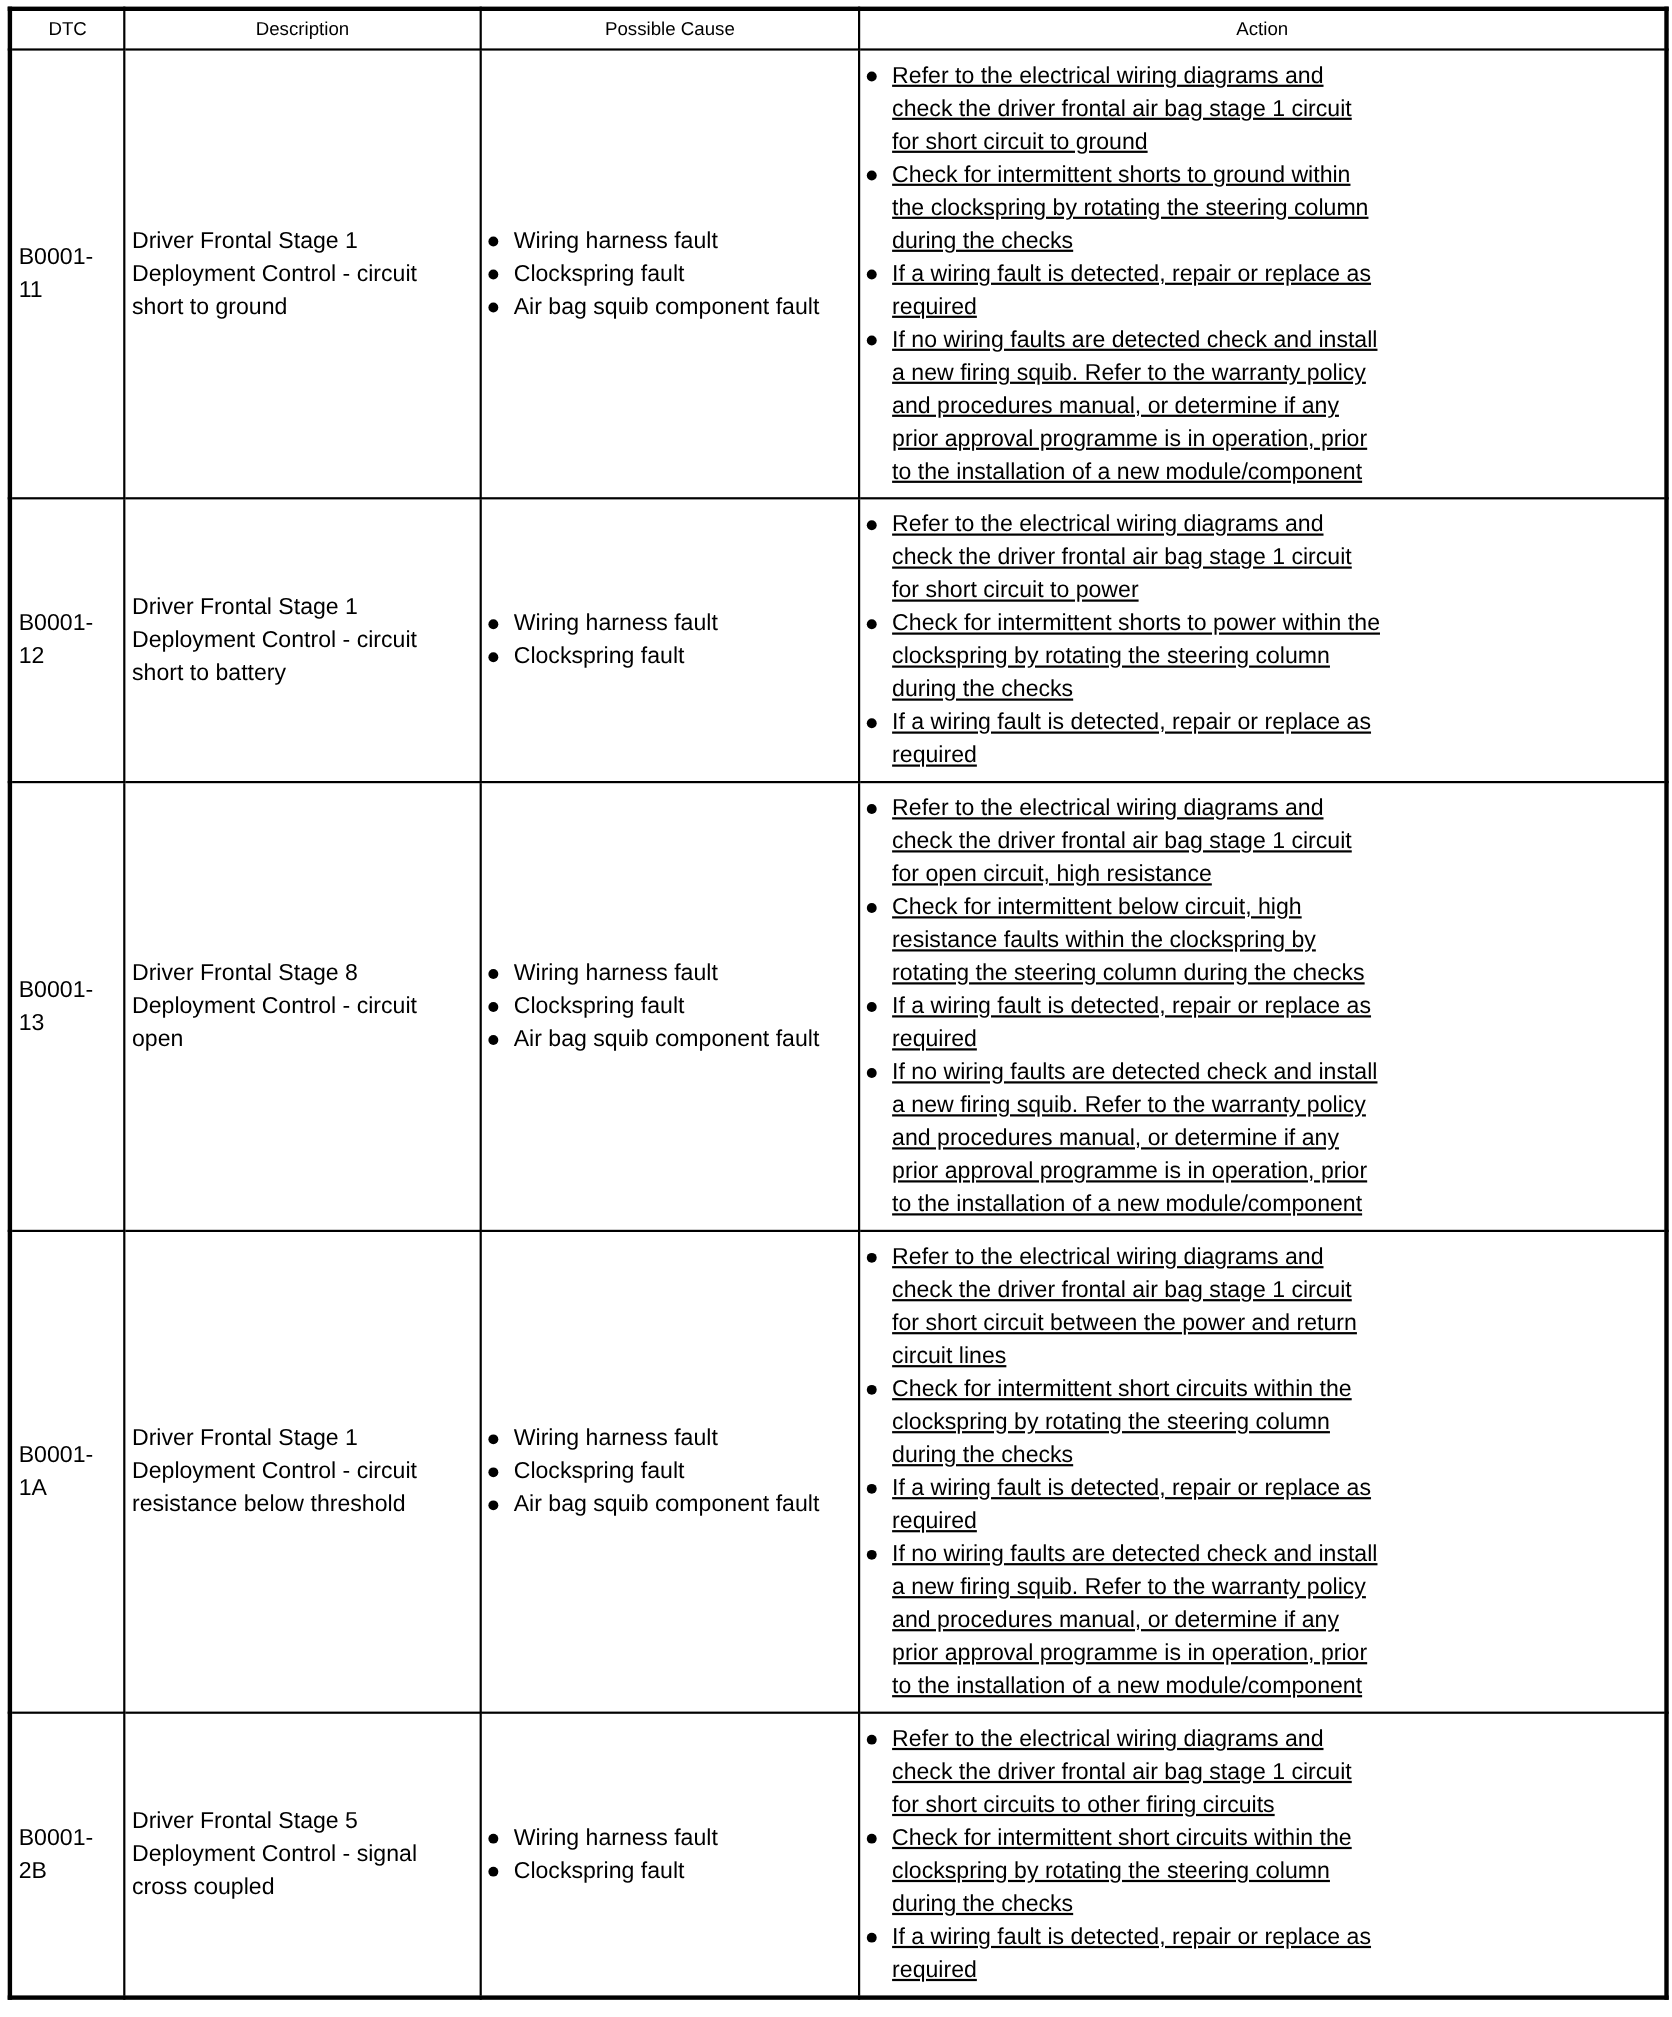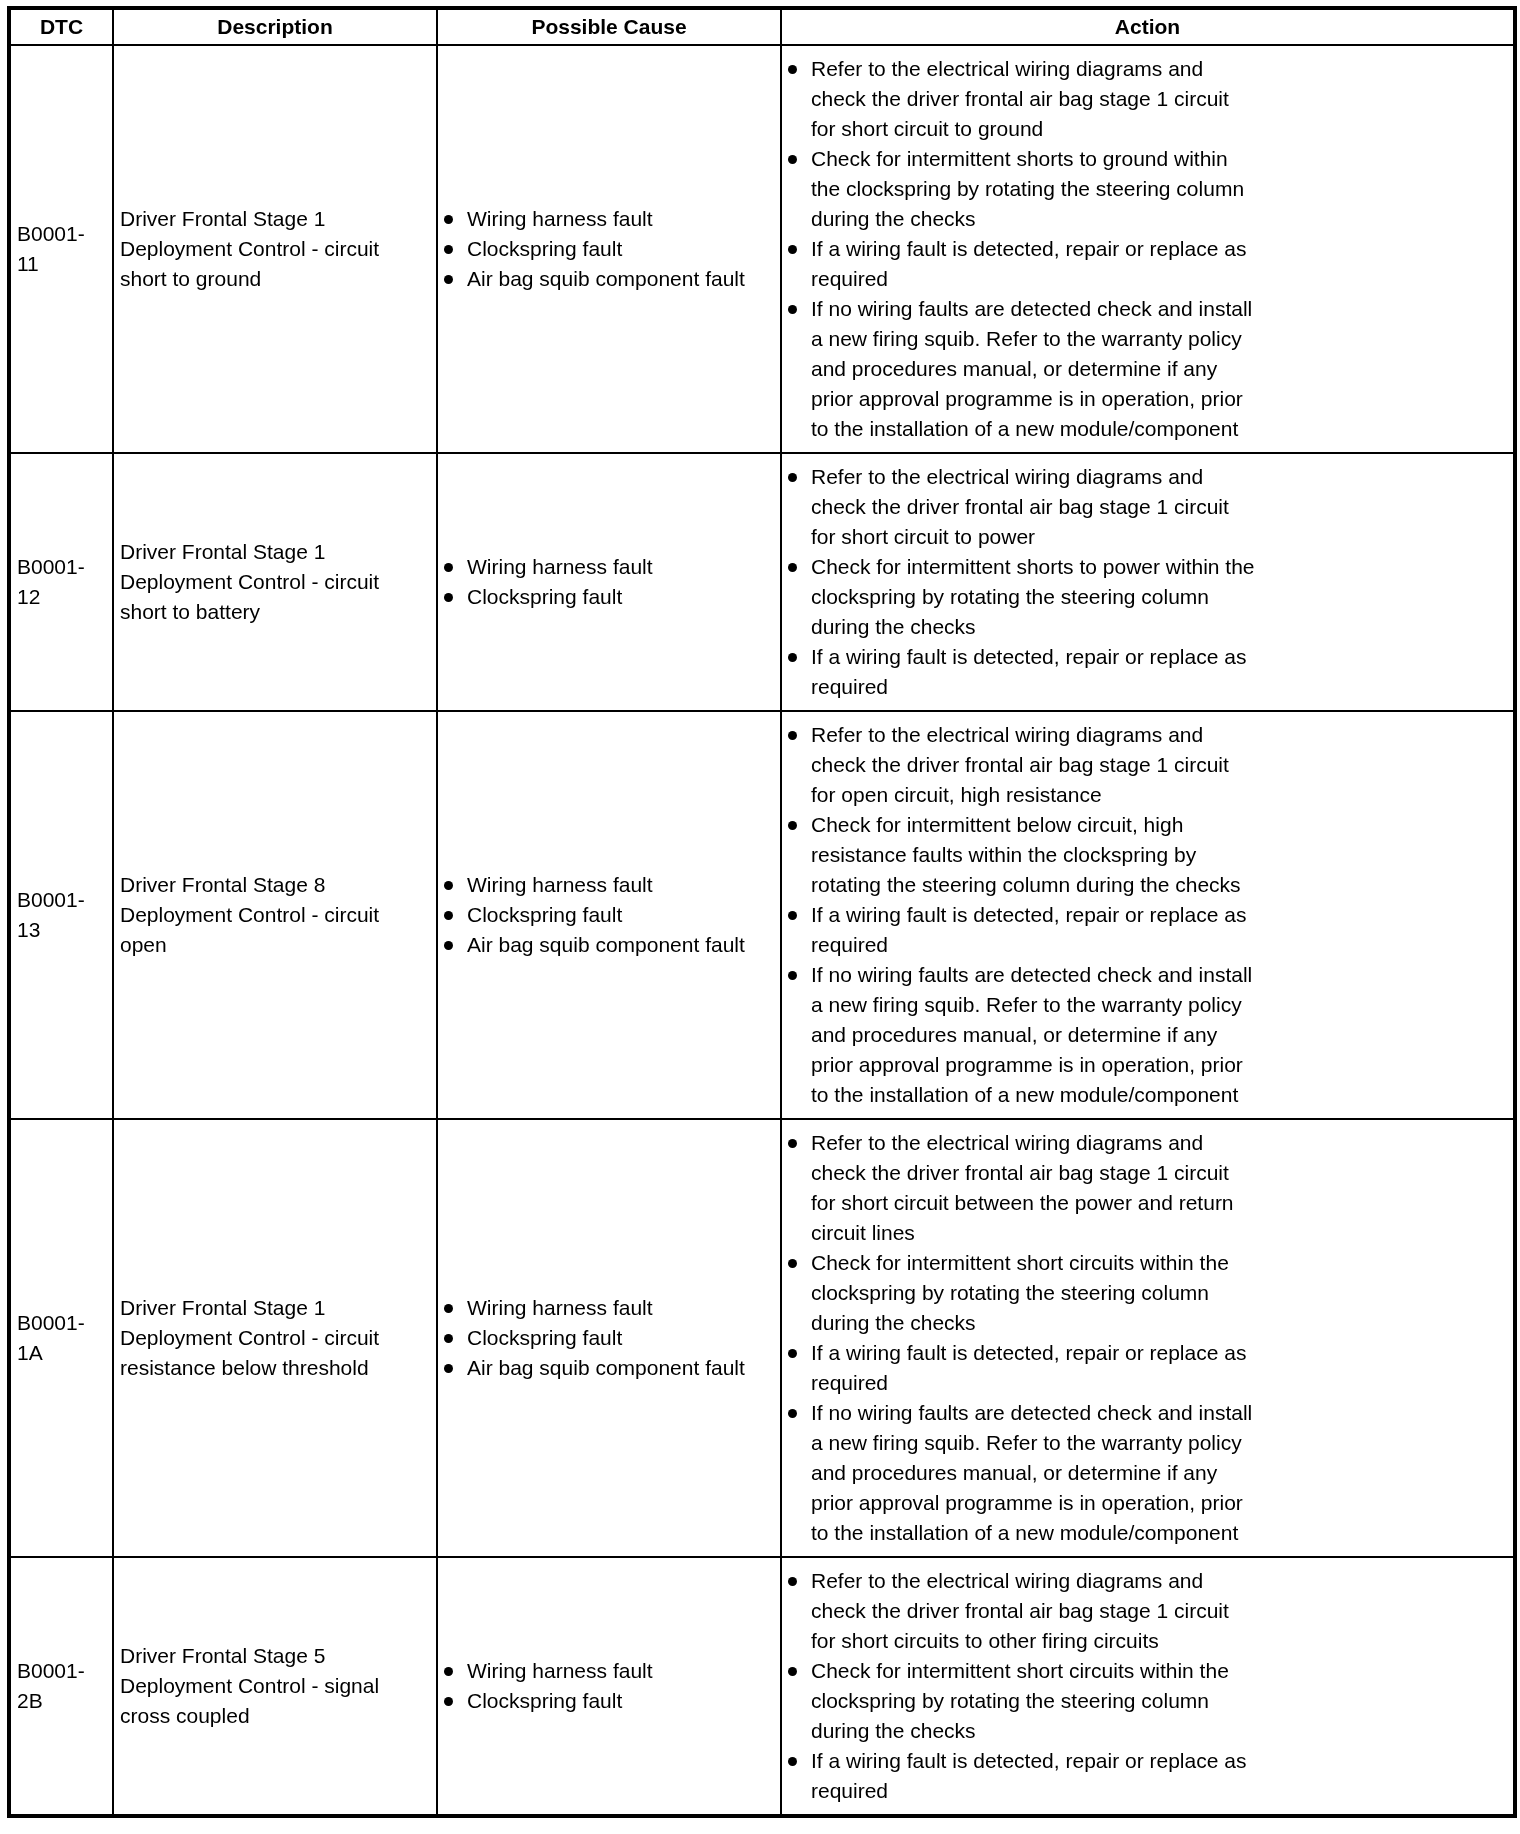--- a/index.html
+++ b/index.html
@@ -20,22 +20,22 @@
     border-collapse: collapse;
     table-layout: fixed;
     border: 4px solid #000000;
   }
   table.dtc-table th,
   table.dtc-table td {
     border: 2px solid #000000;
     box-sizing: border-box;
   }
   table.dtc-table th {
-    font-size: 21px;
-    font-weight: bold;
+    font-size: 17px;
+    font-weight: normal;
     text-align: center;
     padding: 5px 4px;
     line-height: 24px;
   }
   table.dtc-table td {
     font-size: 21px;
     line-height: 30px;
     vertical-align: middle;
     padding: 8px 6px;
   }
@@ -74,20 +74,21 @@
     height: 9px;
     border-radius: 50%;
     background: #000000;
     margin: 11px 14px 0 0;
   }
   ul.bullets .bullet-text {
     flex: 0 1 auto;
   }
   td.action-cell .bullet-text {
     width: 445px;
+    text-decoration: underline;
   }
   td.cause-cell .bullet-text {
     max-width: 296px;
   }
 </style>
 </head>
 <body>
 
 <div class="page">
   <table class="dtc-table">

